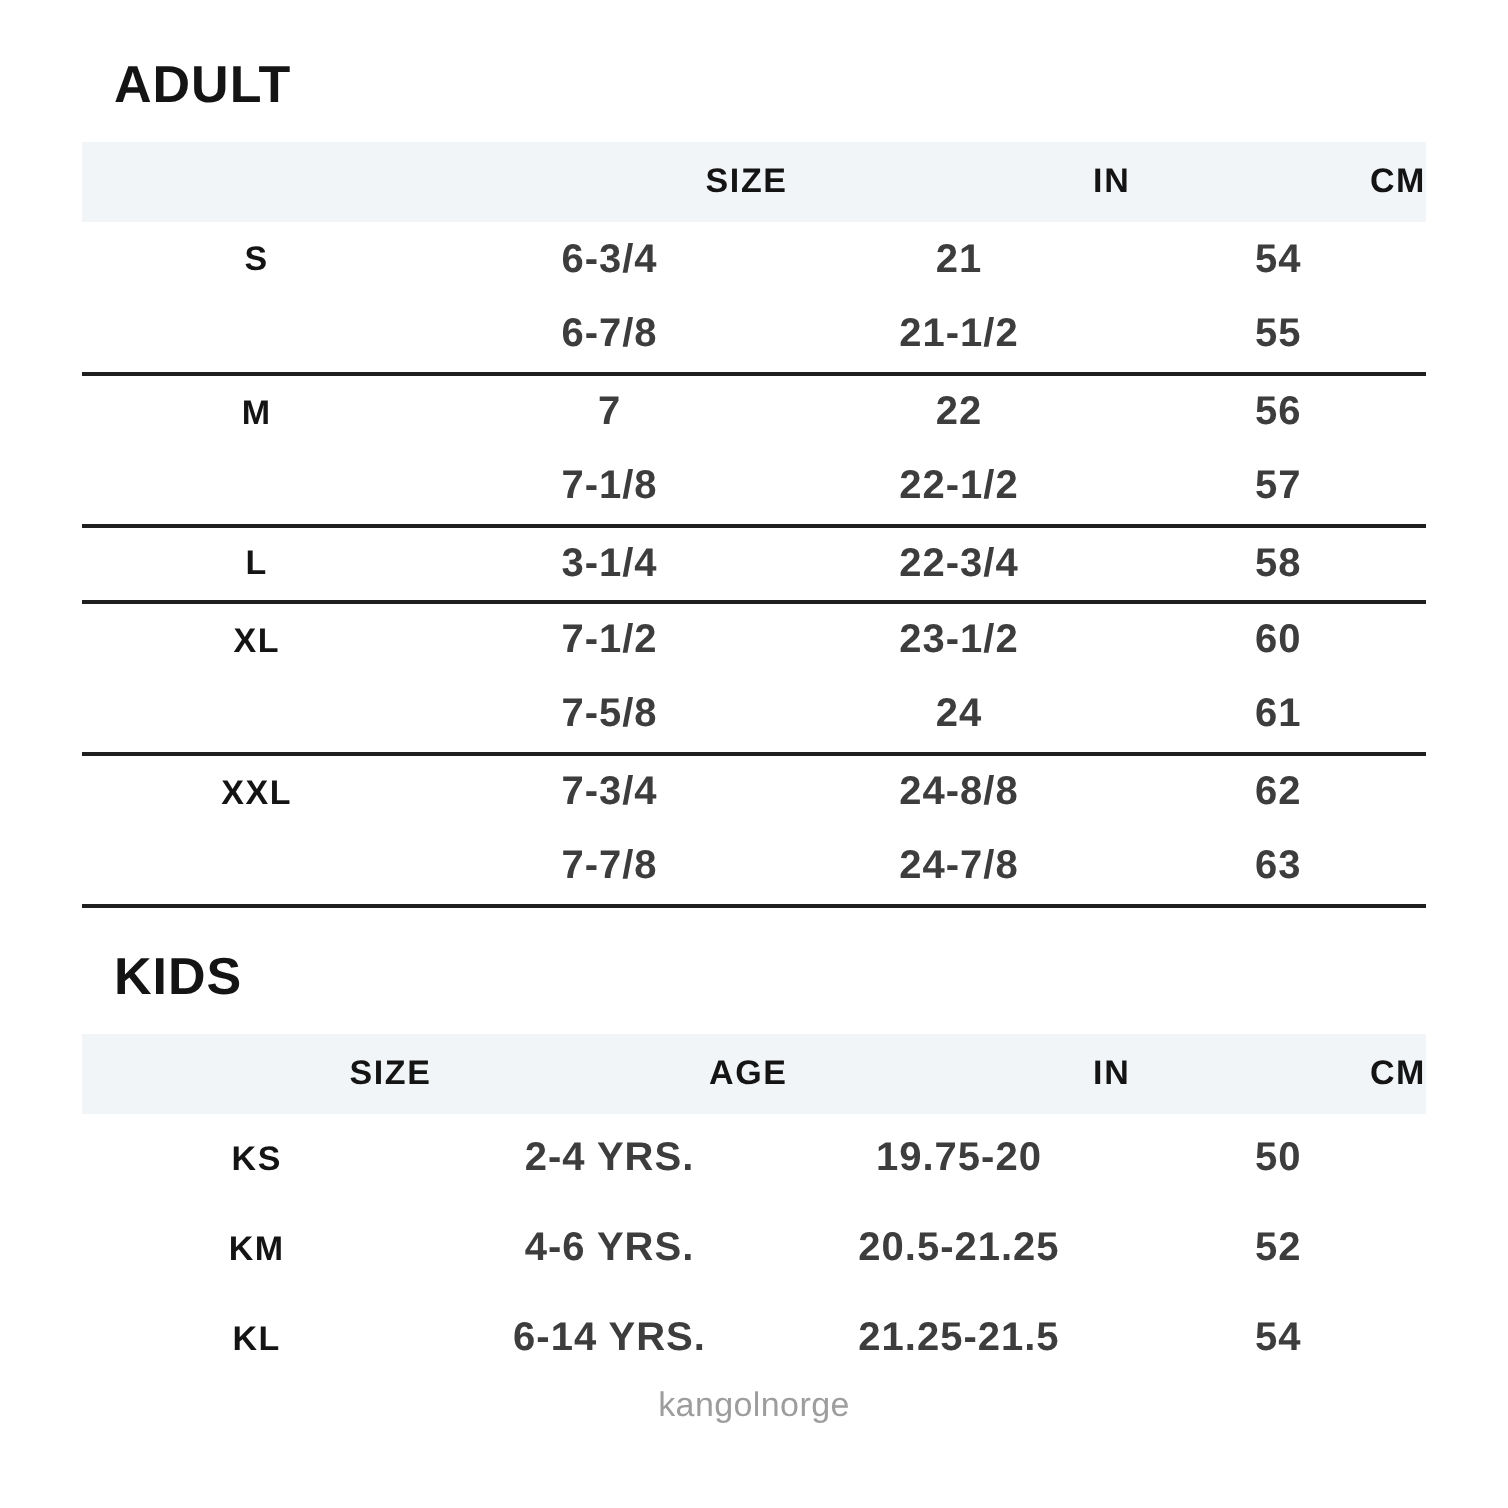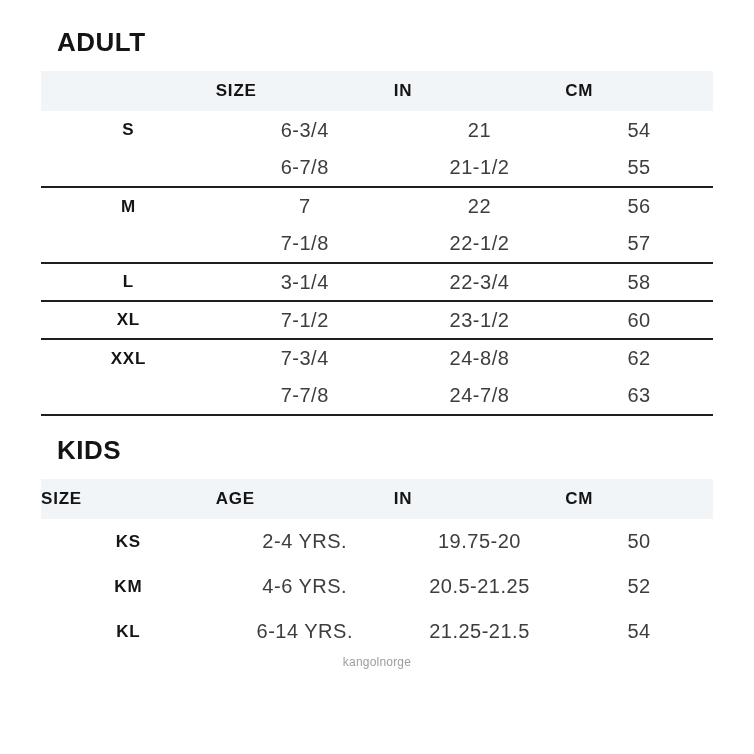--- a/index.html
+++ b/index.html
@@ -32,46 +32,46 @@
     border-collapse:collapse;
     table-layout:fixed;
   }
   table.size-table thead th{
     background:var(--header-band-bg);
     height:40px;
     font-size:17px;
     font-weight:700;
     letter-spacing:0.8px;
     color:var(--heading-text);
-    text-align:left;
+    text-align:right;
     vertical-align:middle;
     padding:0;
   }
   table.size-table td{
     text-align:center;
     vertical-align:middle;
     font-size:20px;
-    font-weight:400;
+    font-weight:700;
     letter-spacing:0.5px;
     color:var(--data-text);
     padding:0;
   }
   table.size-table td.row-label{
     font-size:17px;
     font-weight:700;
     letter-spacing:0.8px;
     color:var(--heading-text);
   }
   table.adult td{height:38px;}
   table.adult tbody{border-bottom:2px solid var(--rule);}
   table.kids td{height:45px;}
   .footer{
     margin-top:1px;
     text-align:center;
-    font-size:12px;
+    font-size:17px;
     letter-spacing:0.2px;
     color:var(--footer-text);
   }
 </style>
 </head>
 <body>
 
 <div class="page">
 
   <section class="adult-section">
@@ -127,20 +127,26 @@
             <td>22-3/4</td>
             <td>58</td>
           </tr>
         </tbody>
         <tbody>
           <tr>
             <td class="row-label">XL</td>
             <td>7-1/2</td>
             <td>23-1/2</td>
             <td>60</td>
+          </tr>
+          <tr>
+            <td class="row-label"></td>
+            <td>7-5/8</td>
+            <td>24</td>
+            <td>61</td>
           </tr>
         </tbody>
         <tbody>
           <tr>
             <td class="row-label">XXL</td>
             <td>7-3/4</td>
             <td>24-8/8</td>
             <td>62</td>
           </tr>
           <tr>

